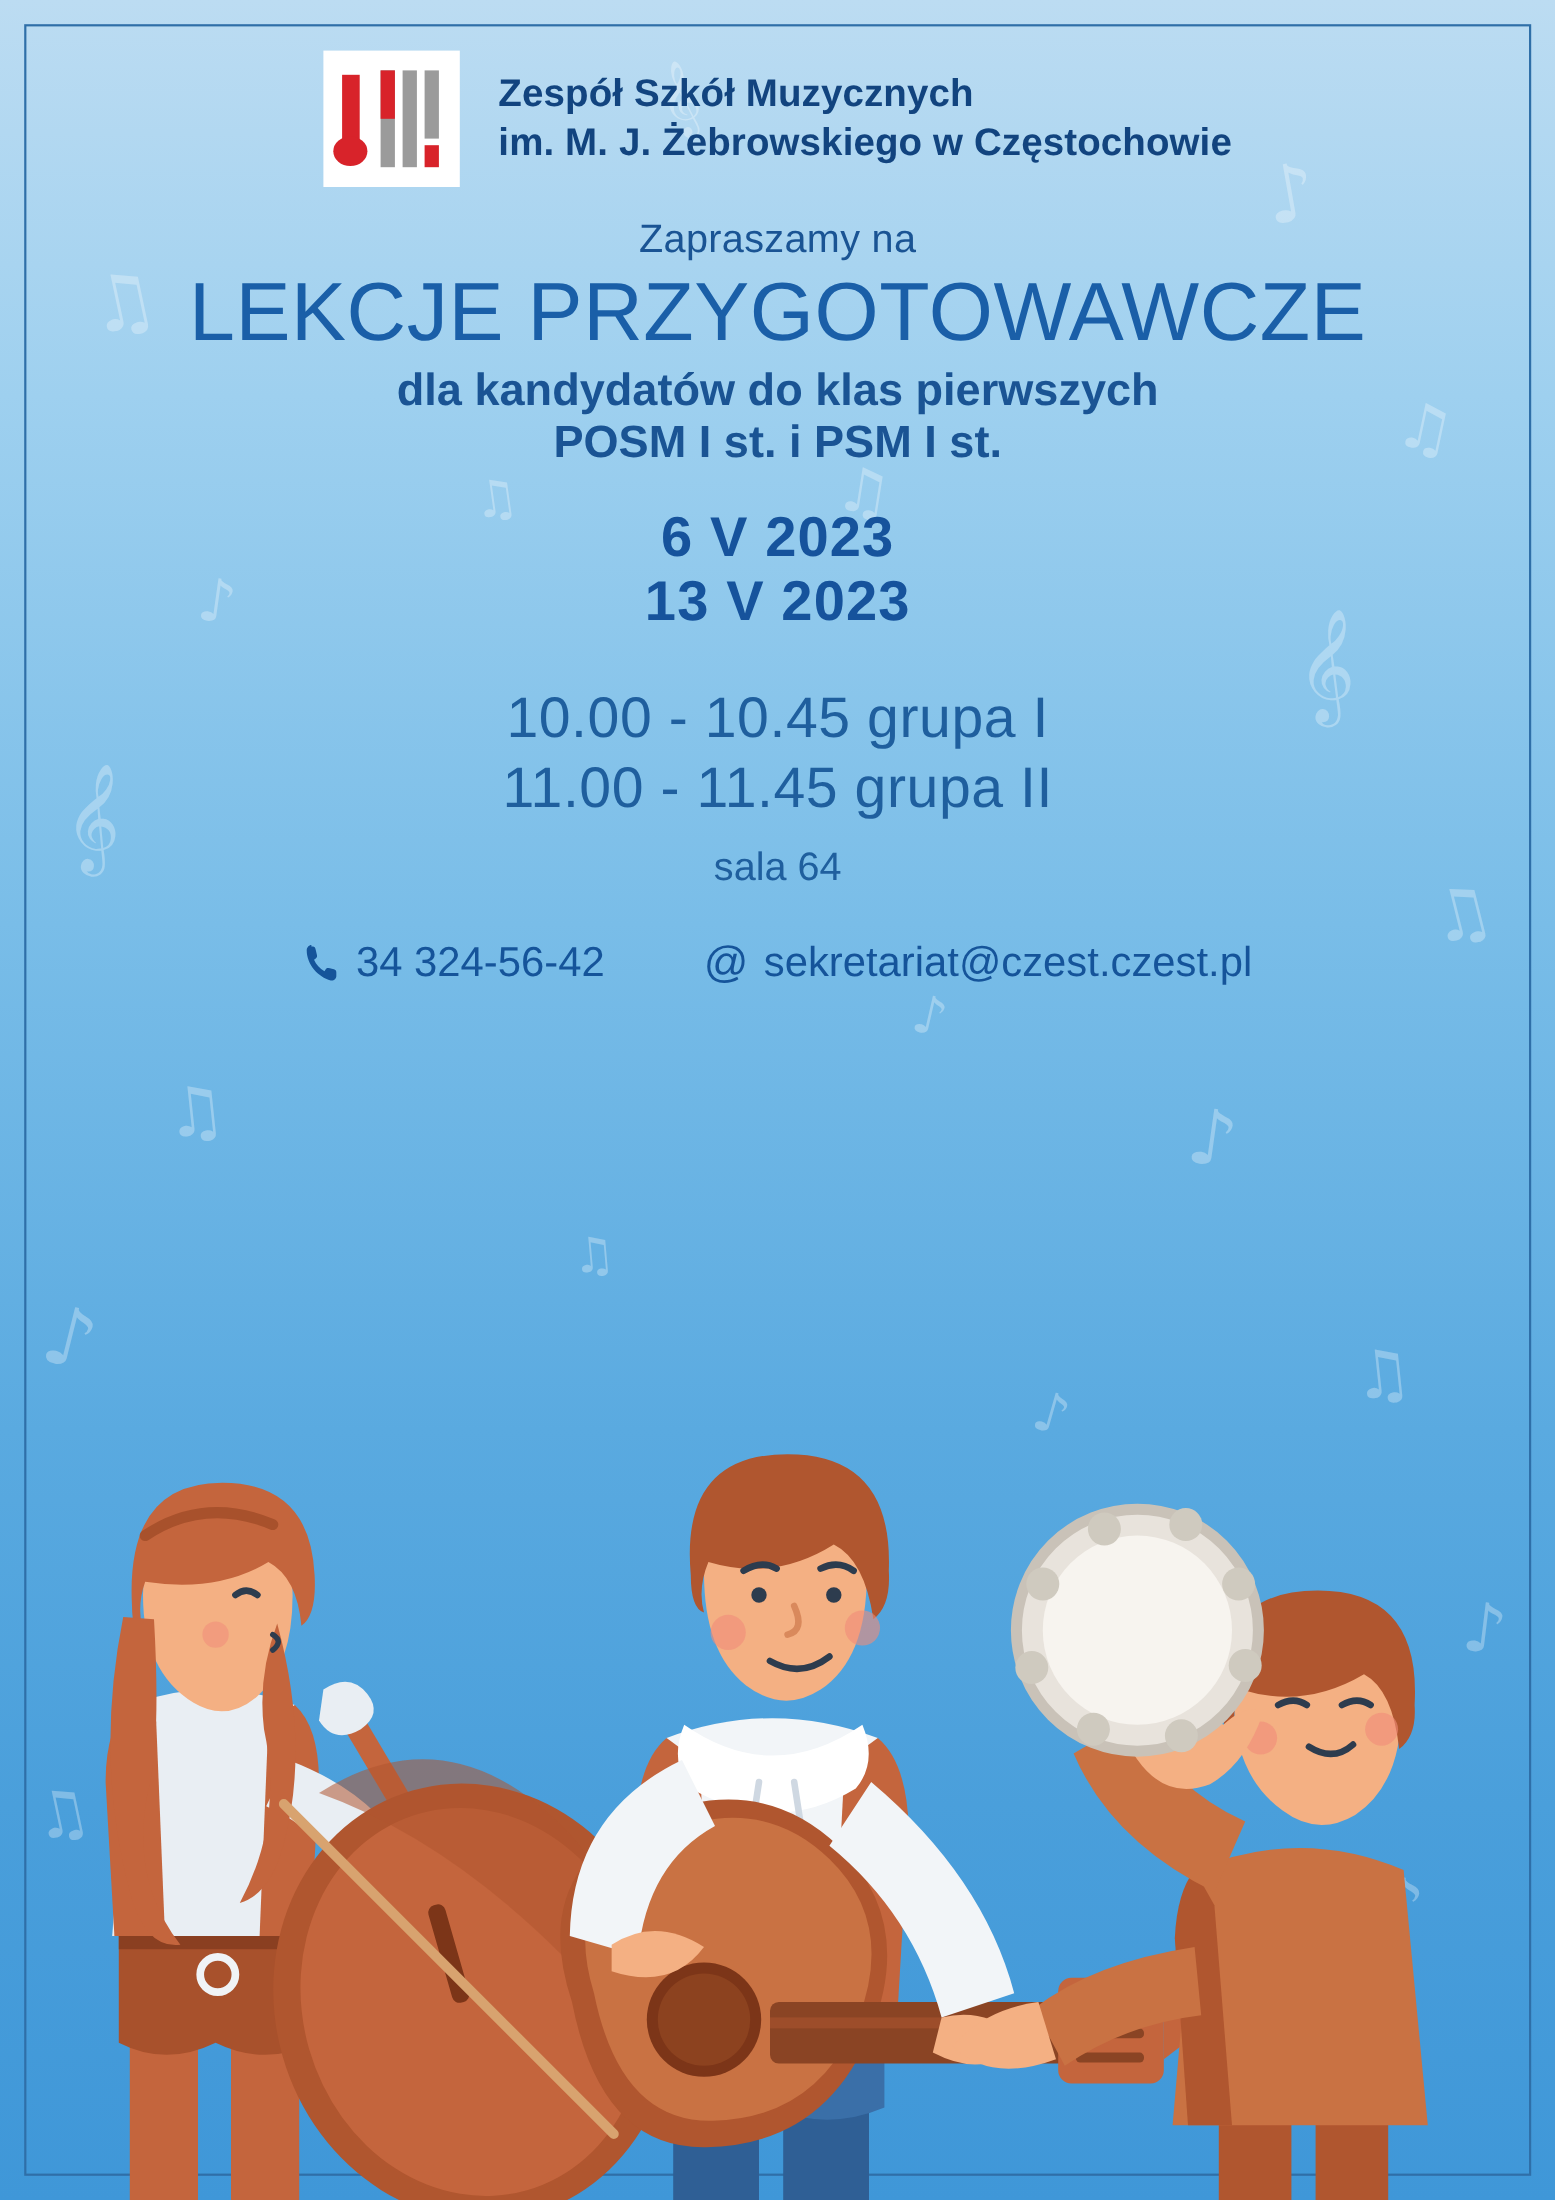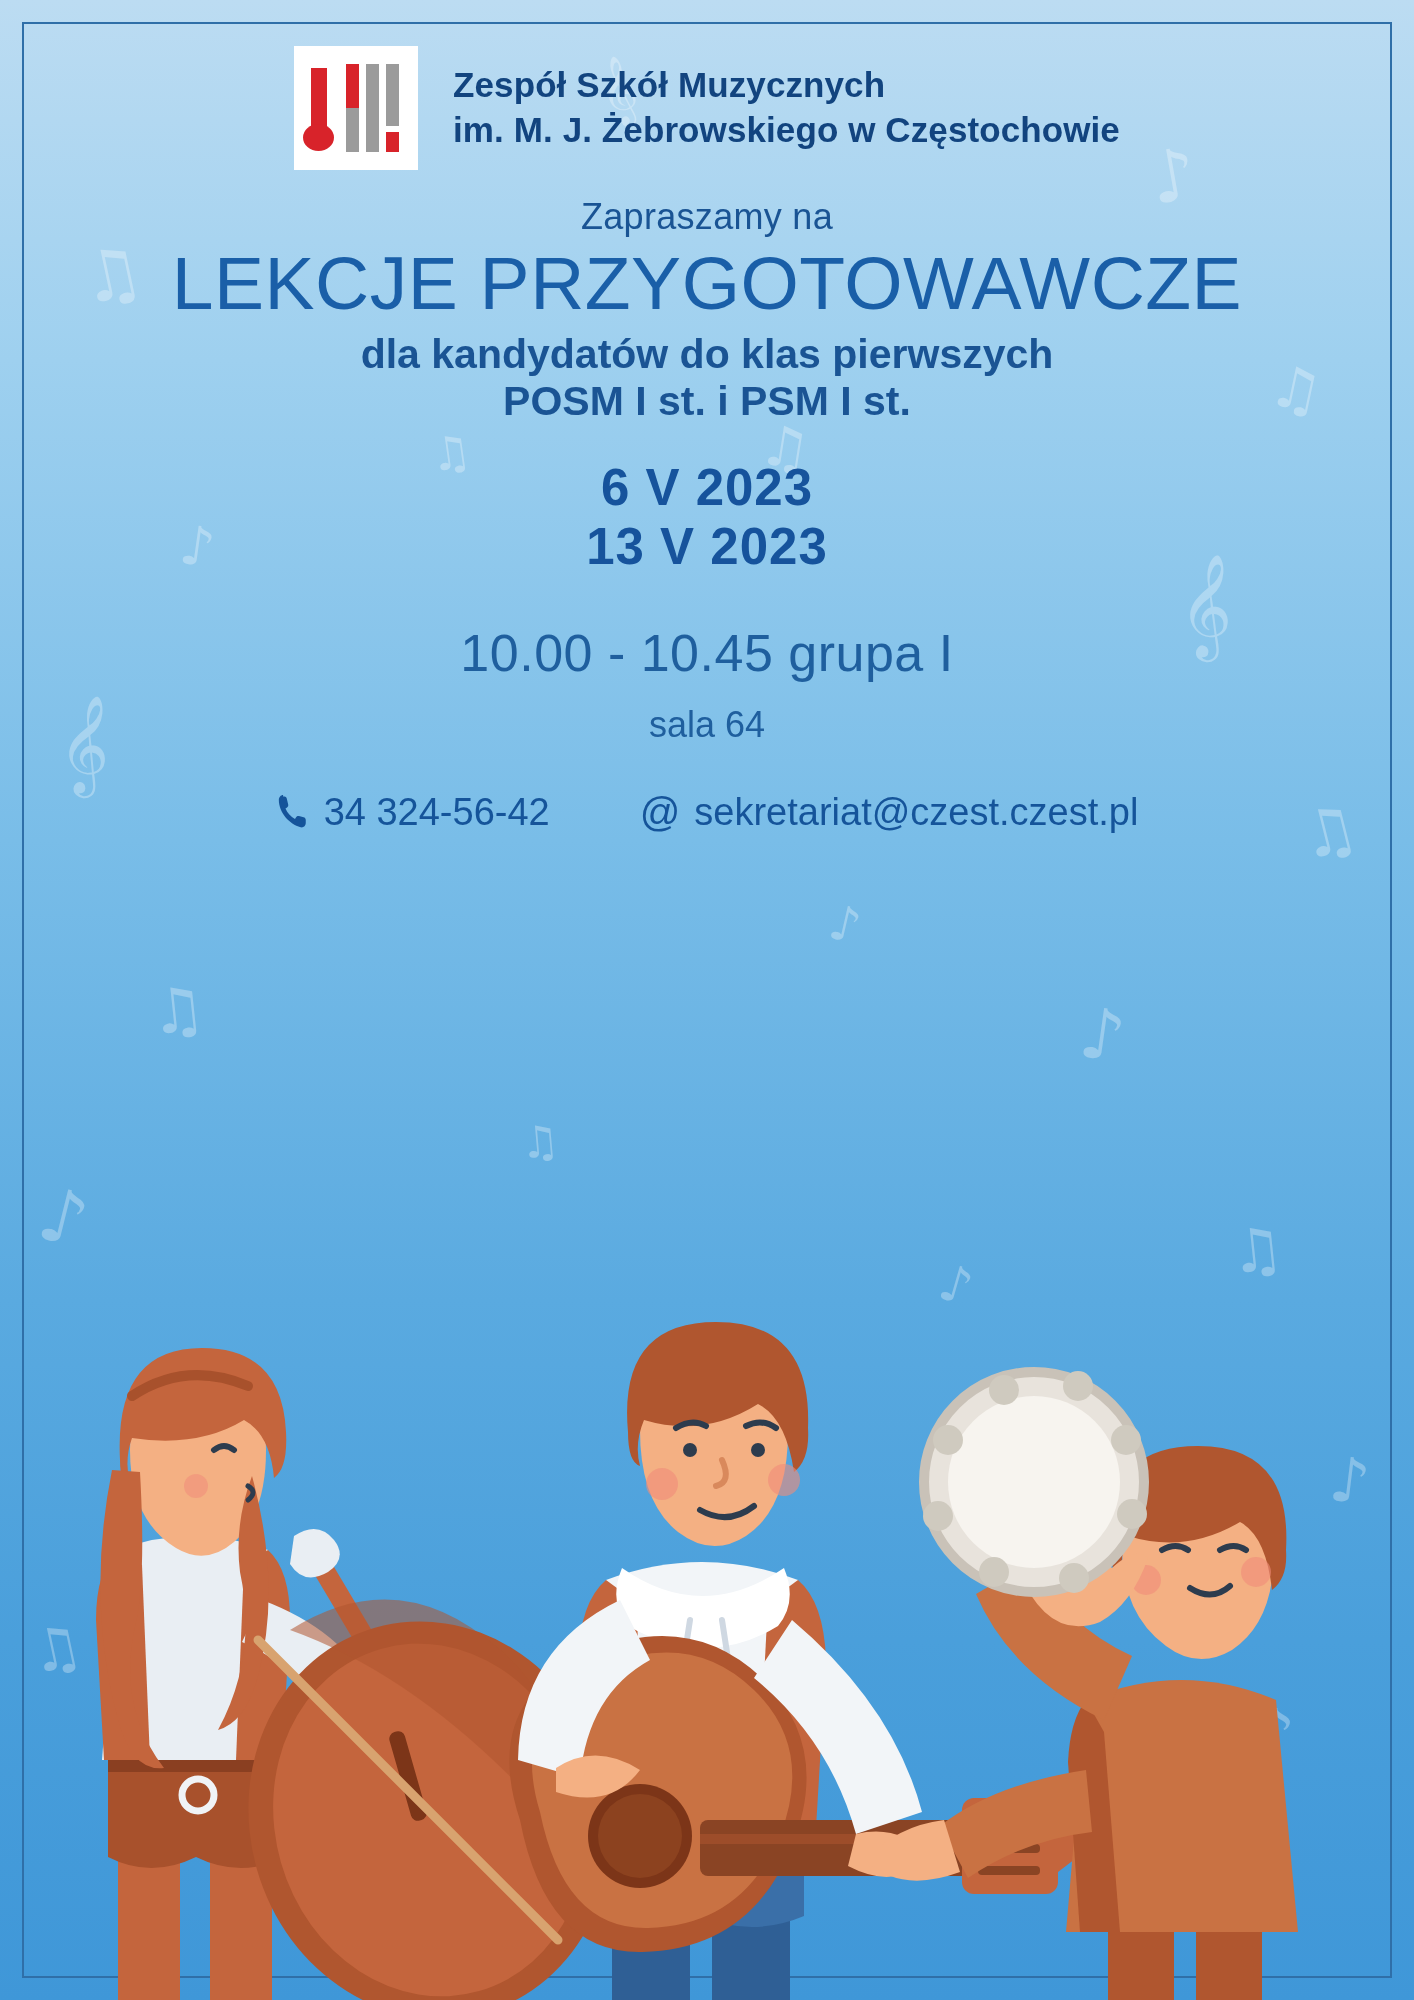--- a/index.html
+++ b/index.html
@@ -243,20 +243,21 @@
       <div>POSM I st. i PSM I st.</div>
     </div>
 
     <div class="dates">
       <div>6 V 2023</div>
       <div>13 V 2023</div>
     </div>
 
     <div class="times">
       <div>10.00 - 10.45 grupa  I</div>
+      <div>11.00 - 11.45 grupa  II</div>
     </div>
     <div class="room">sala 64</div>
 
 
     <div class="contacts">
       <div class="contact-item">
         <span class="phone-icon">
           <svg width="34" height="40" viewBox="0 0 24 28" aria-hidden="true">
             <path d="M5 2c-1.6 0-3 1.6-3 3.4 0 9.2 7.4 17.2 15.4 19.4 1.8.5 3.6-1 3.6-2.8v-2.4c0-.9-.6-1.7-1.5-1.9l-3.3-.8c-.8-.2-1.6.1-2 .8l-.8 1.2c-3-1.6-5.4-4.2-6.7-7.3l1.1-.8c.7-.5 1-1.3.8-2.1l-.8-3.4C7.6 3.7 6.9 3 6 3H5z" fill="#15549a"></path>
           </svg>

